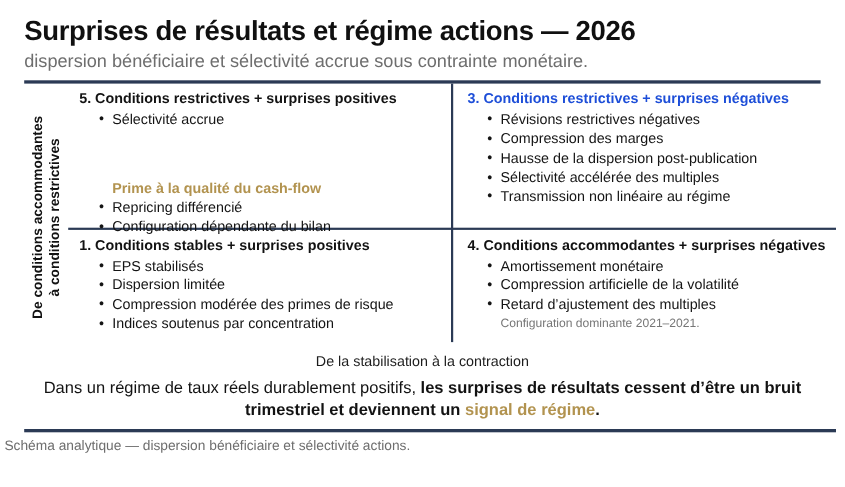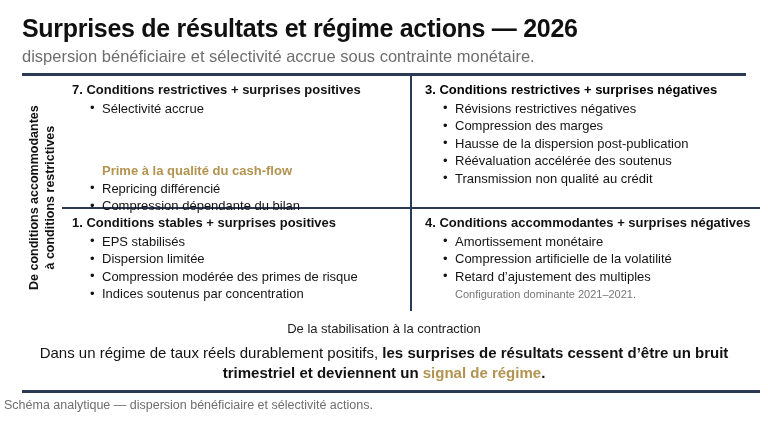--- a/index.html
+++ b/index.html
@@ -101,21 +101,21 @@
   .q4 { left: 50%;  top: 133px; width: 50%; height: 110px; padding-left: 14px; }
 
   .q-head {
     font-size: 13px;
     font-weight: bold;
     color: #121212;
     line-height: 1.2;
     white-space: nowrap;
     margin-bottom: 2px;
   }
-  .q-head.gold { color: #000000; }
+  .q-head.gold { color: #1d4ed8; }
 
   .q-list {
     list-style: none;
     margin: 0;
     padding: 0 0 0 18px;
   }
   .q-list li {
     position: relative;
     font-size: 13px;
     line-height: 17.5px;
@@ -194,39 +194,39 @@
       <div>De conditions accommodantes</div>
       <div>à conditions restrictives</div>
     </div>
   </div>
 
   <div class="grid">
     <div class="vline"></div>
     <div class="hline"></div>
 
     <div class="quad q2">
-      <div class="q-head">7. Conditions restrictives + surprises positives</div>
+      <div class="q-head">5. Conditions restrictives + surprises positives</div>
       <ul class="q-list">
         <li>Sélectivité accrue</li>
       </ul>
       <div class="sub-gold">Prime à la qualité du cash-flow</div>
       <ul class="q-list">
         <li>Repricing différencié</li>
-        <li>Compression dépendante du bilan</li>
+        <li>Configuration dépendante du bilan</li>
       </ul>
     </div>
 
     <div class="quad q3">
       <div class="q-head gold">3. Conditions restrictives + surprises négatives</div>
       <ul class="q-list">
         <li>Révisions restrictives négatives</li>
         <li>Compression des marges</li>
         <li>Hausse de la dispersion post-publication</li>
-        <li>Réévaluation accélérée des soutenus</li>
-        <li>Transmission non qualité au crédit</li>
+        <li>Sélectivité accélérée des multiples</li>
+        <li>Transmission non linéaire au régime</li>
       </ul>
     </div>
 
     <div class="quad q1">
       <div class="q-head">1. Conditions stables + surprises positives</div>
       <ul class="q-list">
         <li>EPS stabilisés</li>
         <li>Dispersion limitée</li>
         <li>Compression modérée des primes de risque</li>
         <li>Indices soutenus par concentration</li>

